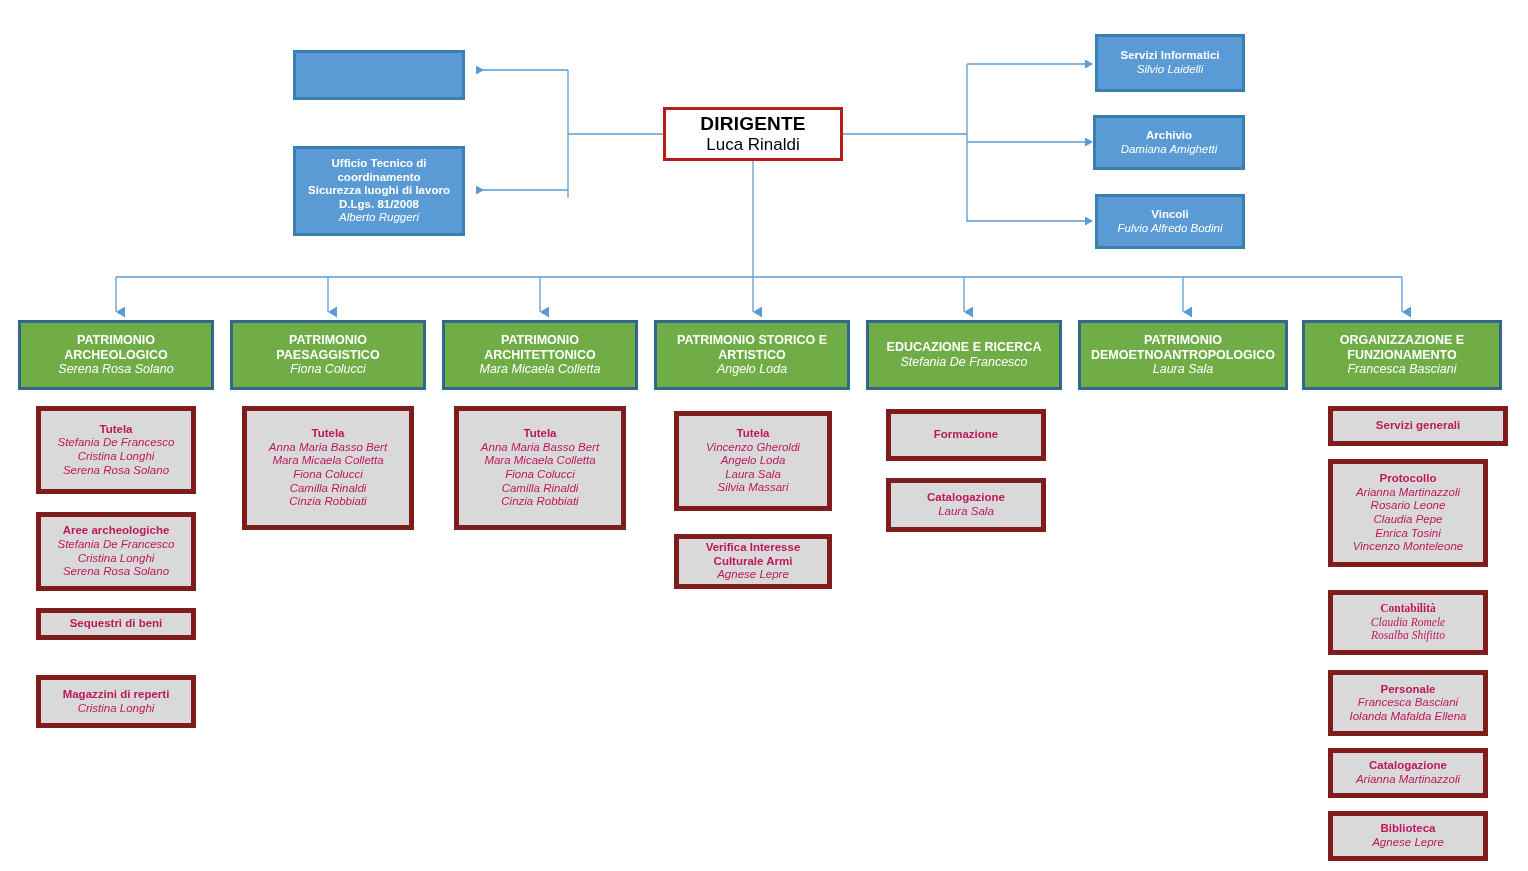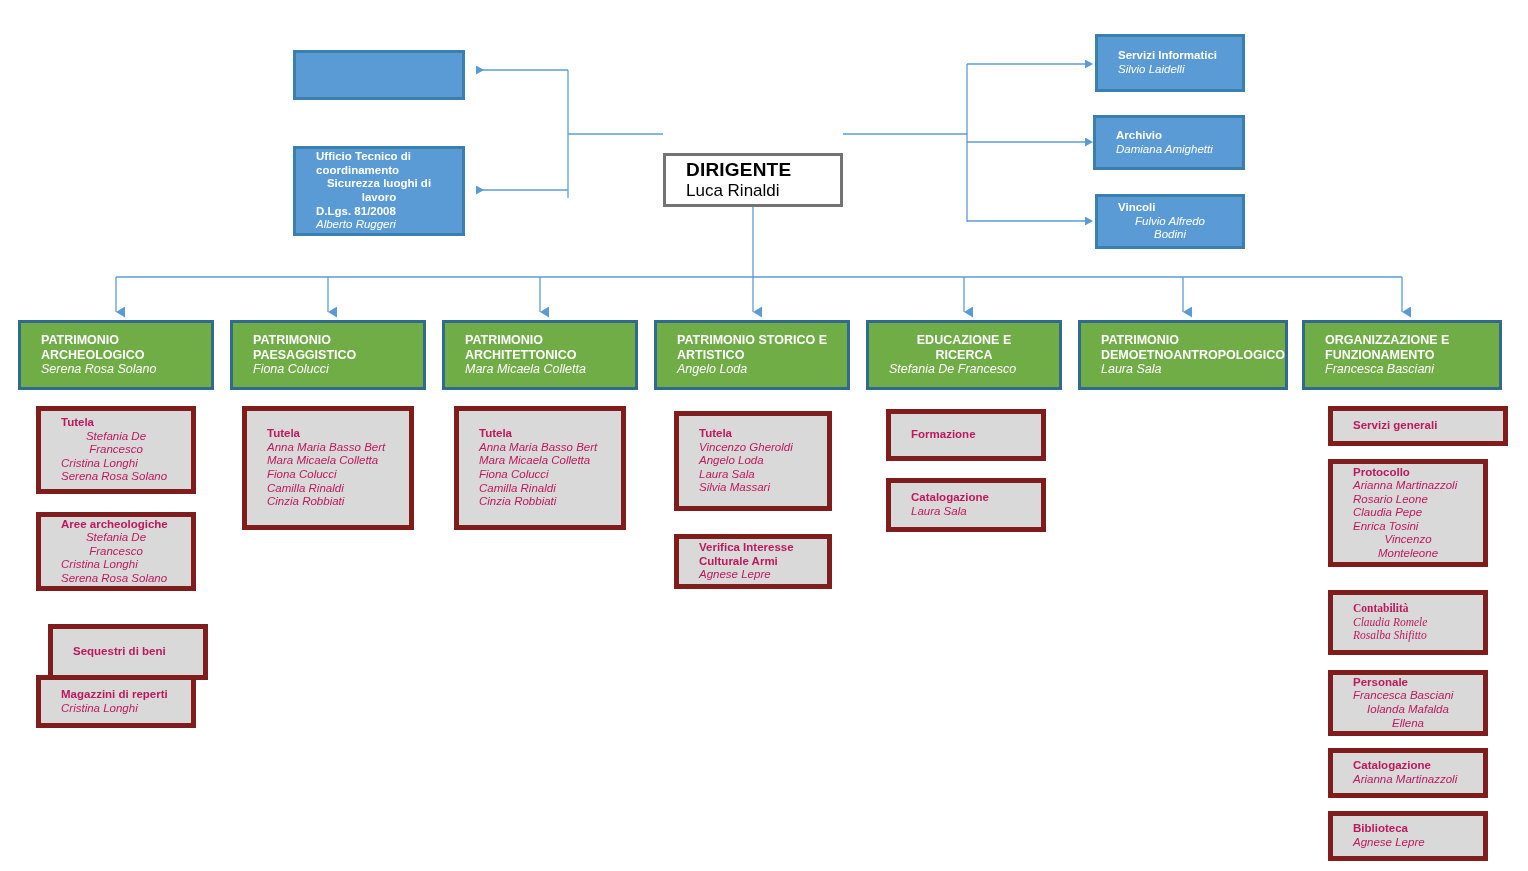--- a/index.html
+++ b/index.html
@@ -23,41 +23,40 @@
     top: 0;
     width: 1528px;
     height: 871px;
     pointer-events: none;
   }
   .node {
     position: absolute;
     box-sizing: border-box;
     display: flex;
     flex-direction: column;
-    align-items: flex-start;
+    align-items: center;
     justify-content: center;
     text-align: center;
     border: 3px solid #31698f;
-    padding: 2px 20px;
+    padding: 2px 4px;
     z-index: 2;
   }
   .node .title {
     font-weight: bold;
     line-height: 1.18;
   }
   .node .person {
     font-style: italic;
     line-height: 1.18;
   }
   
   .node.root {
     background: #ffffff;
-    border: 3px solid #737373;
+    border: 3px solid #b91c1c;
     color: #000000;
-    margin-top: 46px;
   }
   .node.root .title {
     font-size: 19px;
     letter-spacing: 0.2px;
   }
   .node.root .person {
     font-size: 17px;
     font-style: normal;
   }
   
@@ -203,21 +202,21 @@
         <div class="person">Stefania De Francesco</div>
         <div class="person">Cristina Longhi</div>
         <div class="person">Serena Rosa Solano</div>
       </div>
       <div class="node gray" style="left: 36px; top: 512px; width: 160px; height: 79px;">
         <div class="title">Aree archeologiche</div>
         <div class="person">Stefania De Francesco</div>
         <div class="person">Cristina Longhi</div>
         <div class="person">Serena Rosa Solano</div>
       </div>
-      <div class="node gray" style="left: 48px; top: 608px; width: 160px; height: 56px; margin-top: 16px;">
+      <div class="node gray" style="left: 36px; top: 608px; width: 160px; height: 32px;">
         <div class="title">Sequestri di beni</div>
       </div>
       <div class="node gray" style="left: 36px; top: 675px; width: 160px; height: 53px;">
         <div class="title">Magazzini di reperti</div>
         <div class="person">Cristina Longhi</div>
       </div>
       <div class="node gray" style="left: 242px; top: 406px; width: 172px; height: 124px;">
         <div class="title">Tutela</div>
         <div class="person">Anna Maria Basso Bert</div>
         <div class="person">Mara Micaela Colletta</div>

